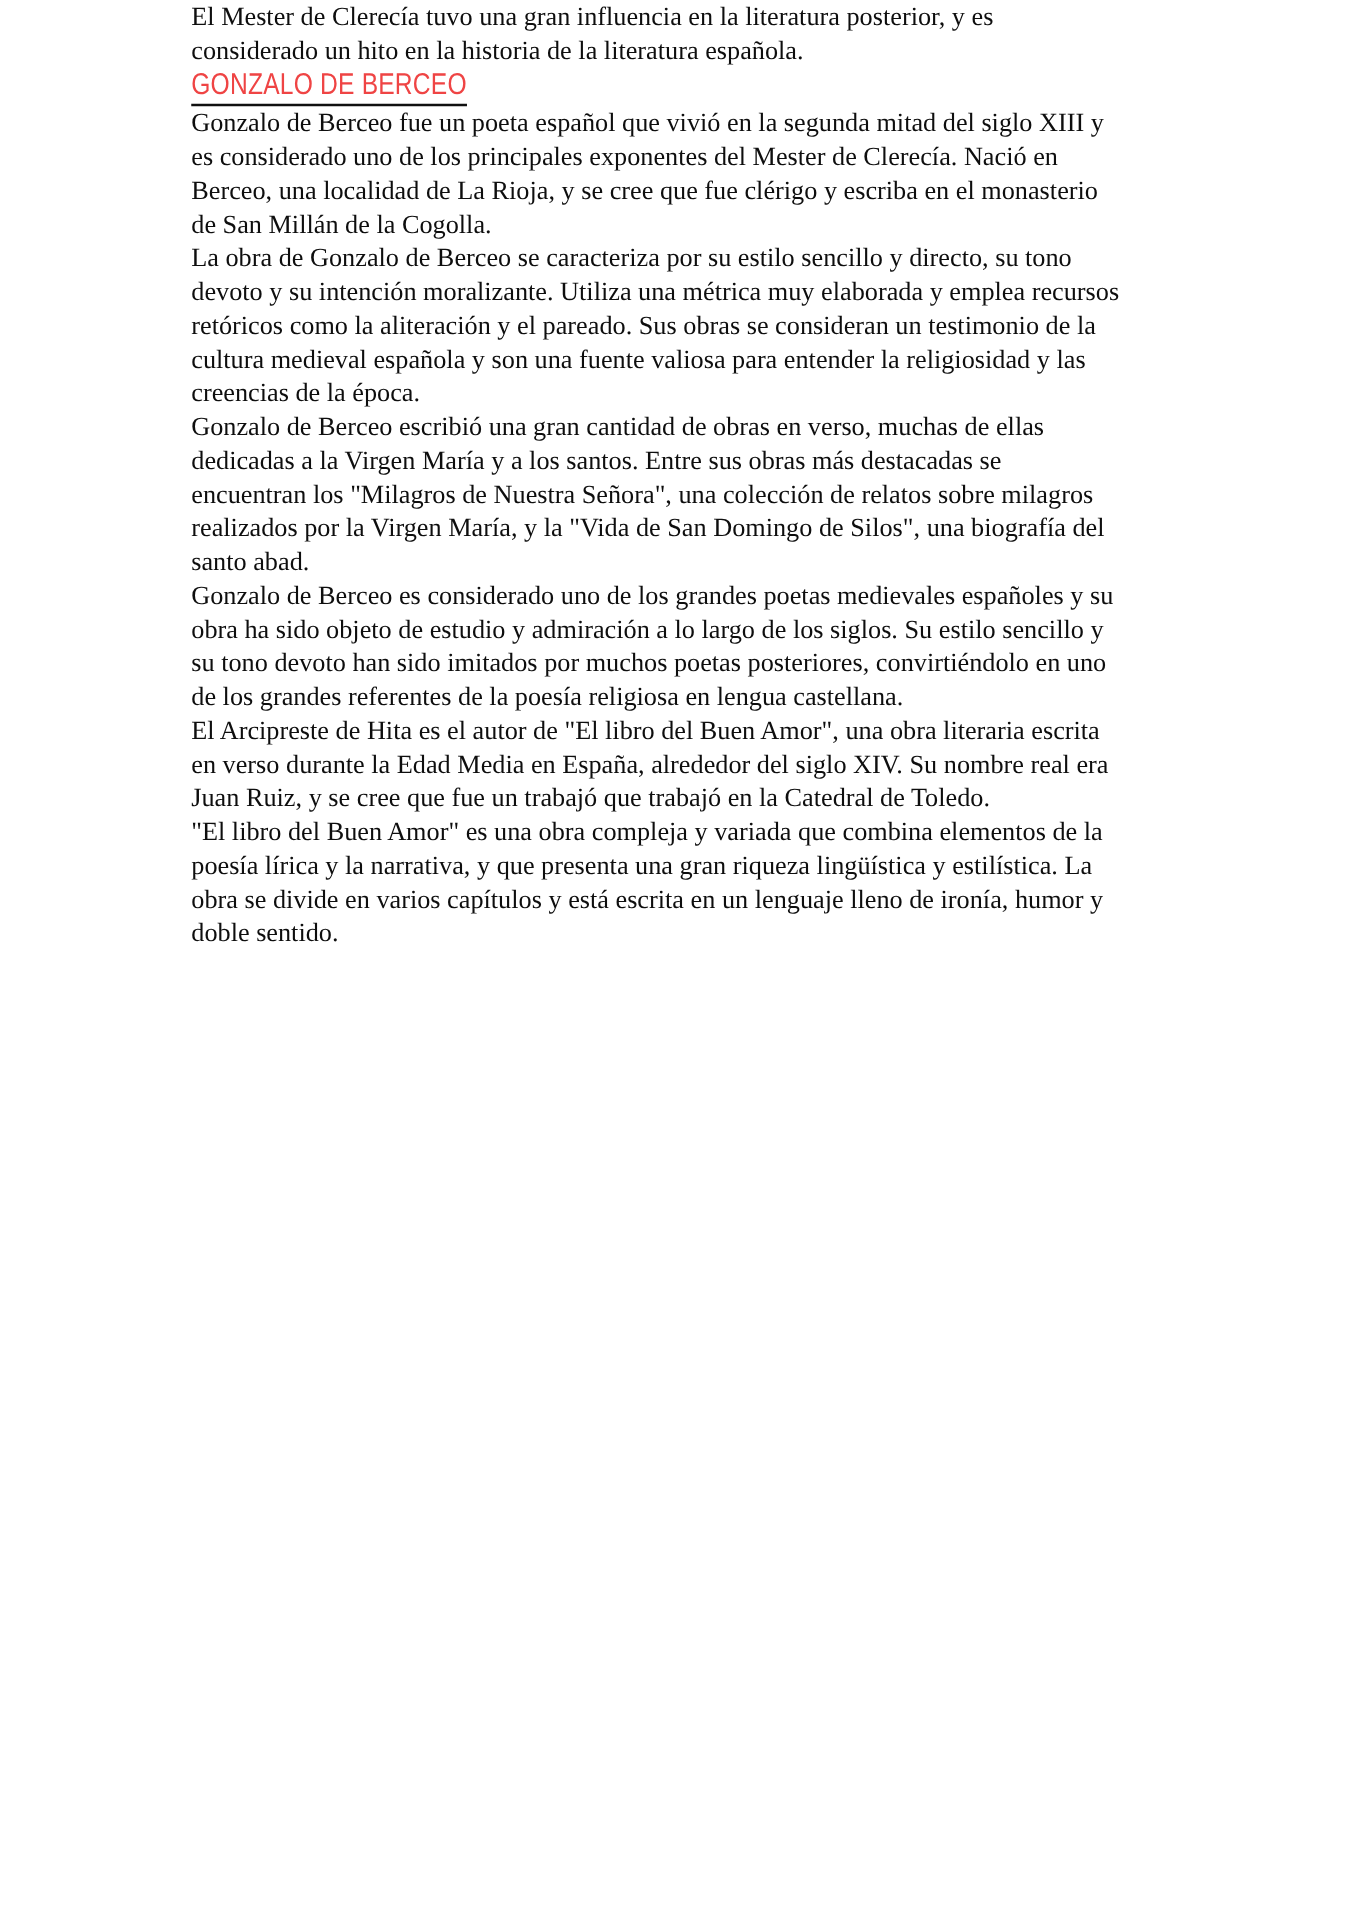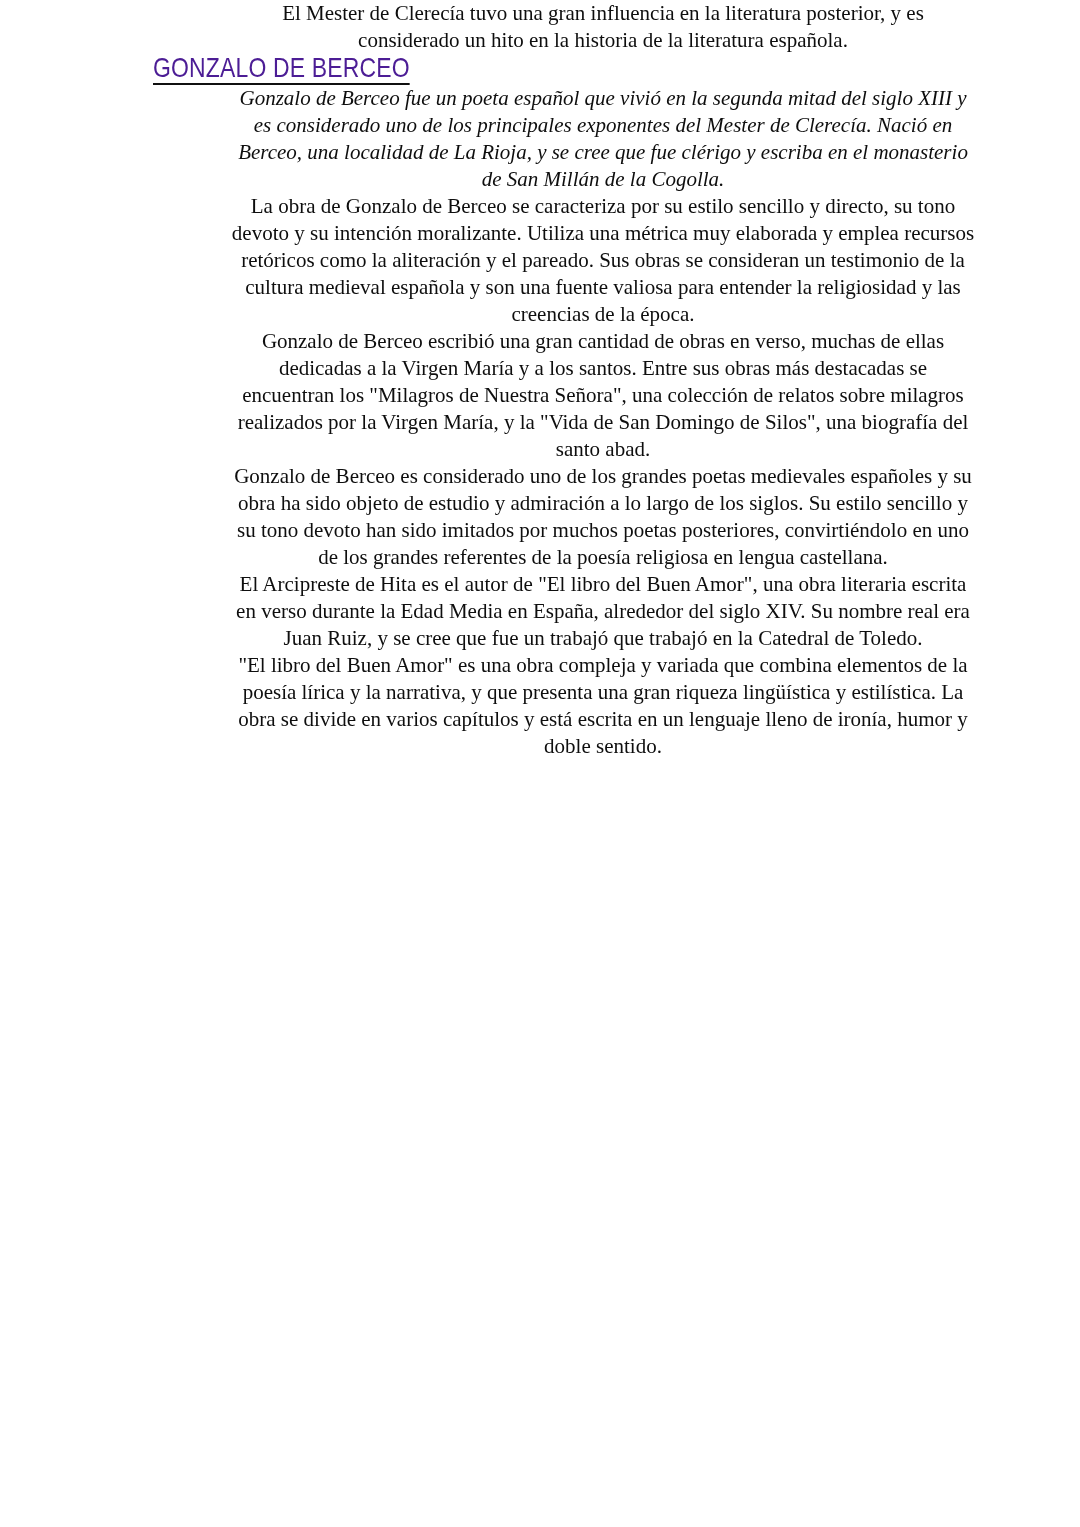--- a/index.html
+++ b/index.html
@@ -16,42 +16,42 @@
     position: absolute;
     left: 153px;
     top: 0;
     width: 900px;
   }
   p.body {
     margin: 0;
     font-size: 21px;
     line-height: 27px;
     white-space: pre-line;
-    text-align: center;
+    text-align: left;
   }
   h3.heading {
     margin: 0;
     font-family: "Liberation Sans", "DejaVu Sans", sans-serif;
     font-weight: 400;
-    font-size: 28px;
+    font-size: 24px;
     line-height: 28px;
-    color: #4c1d95;
+    color: #ef4444;
   }
   .heading-inner {
     display: inline-block;
     transform: scaleX(0.82);
     transform-origin: 0 50%;
     border-bottom: 2px solid #101010;
     padding-bottom: 1px;
     letter-spacing: 0.2px;
   }
   
   .mt-p1 { margin-top: 125px; }
   .mt-h1 { margin-top: 107px; }
-  .mt-p2 { margin-top: 67px; font-style: italic; }
+  .mt-p2 { margin-top: 67px; }
   .mt-p3 { margin-top: 20px; }
   .mt-p4 { margin-top: 13px; }
   .mt-p5 { margin-top: 19px; }
   .mt-h2 { margin-top: 101px; }
   .mt-p6 { margin-top: 73px; }
   .mt-p7 { margin-top: 14px; }
 </style>
 </head>
 <body>
 

